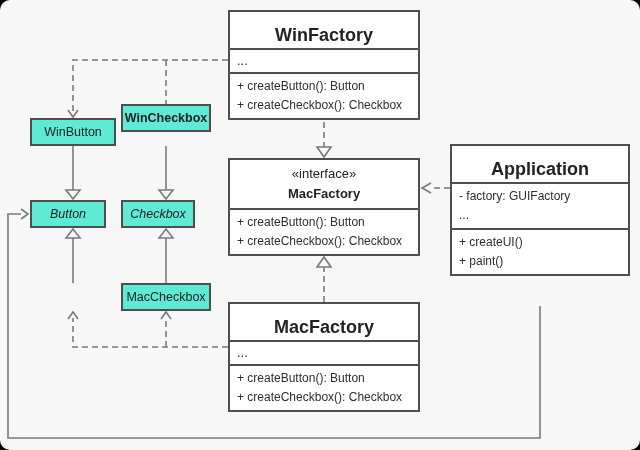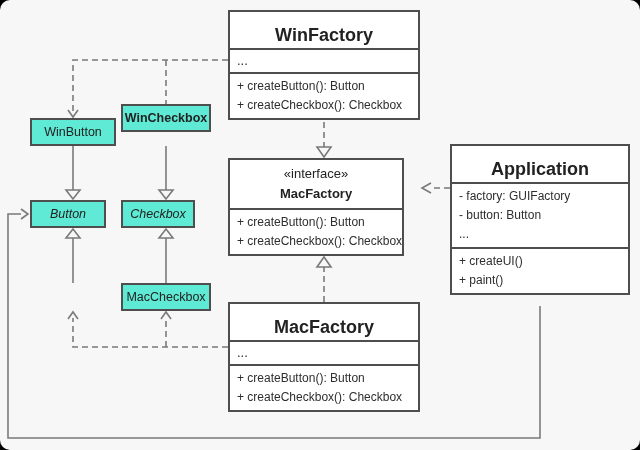--- a/index.html
+++ b/index.html
@@ -92,21 +92,21 @@
 
   <div class="uml-box" style="left:228px; top:10px; width:192px;">
     <div class="uml-title">WinFactory</div>
     <div class="sec ellipsis-row">...</div>
     <div class="sec methods">
       <div class="m">+ createButton(): Button</div>
       <div class="m">+ createCheckbox(): Checkbox</div>
     </div>
   </div>
 
-  <div class="uml-box" style="left:228px; top:158px; width:176px;">
+  <div class="uml-box" style="left:228px; top:158px; width:192px;">
     <div class="gui-title">
       <div class="iface-stereo">«interface»</div>
       <div class="iface-name">MacFactory</div>
     </div>
     <div class="sec methods">
       <div class="m">+ createButton(): Button</div>
       <div class="m">+ createCheckbox(): Checkbox</div>
     </div>
   </div>
 
@@ -116,21 +116,20 @@
     <div class="sec methods">
       <div class="m">+ createButton(): Button</div>
       <div class="m">+ createCheckbox(): Checkbox</div>
     </div>
   </div>
 
   <div class="uml-box" style="left:450px; top:144px; width:180px;">
     <div class="uml-title">Application</div>
     <div class="sec methods">
       <div class="m">- factory: GUIFactory</div>
-      <div class="m">- button: Button</div>
       <div class="m">...</div>
     </div>
     <div class="sec methods">
       <div class="m">+ createUI()</div>
       <div class="m">+ paint()</div>
     </div>
   </div>
 
   <div class="mini" style="left:30px; top:118px; width:86px;">WinButton</div>
   <div class="mini" style="left:121px; top:104px; width:90px;font-weight:bold;">WinCheckbox</div>

